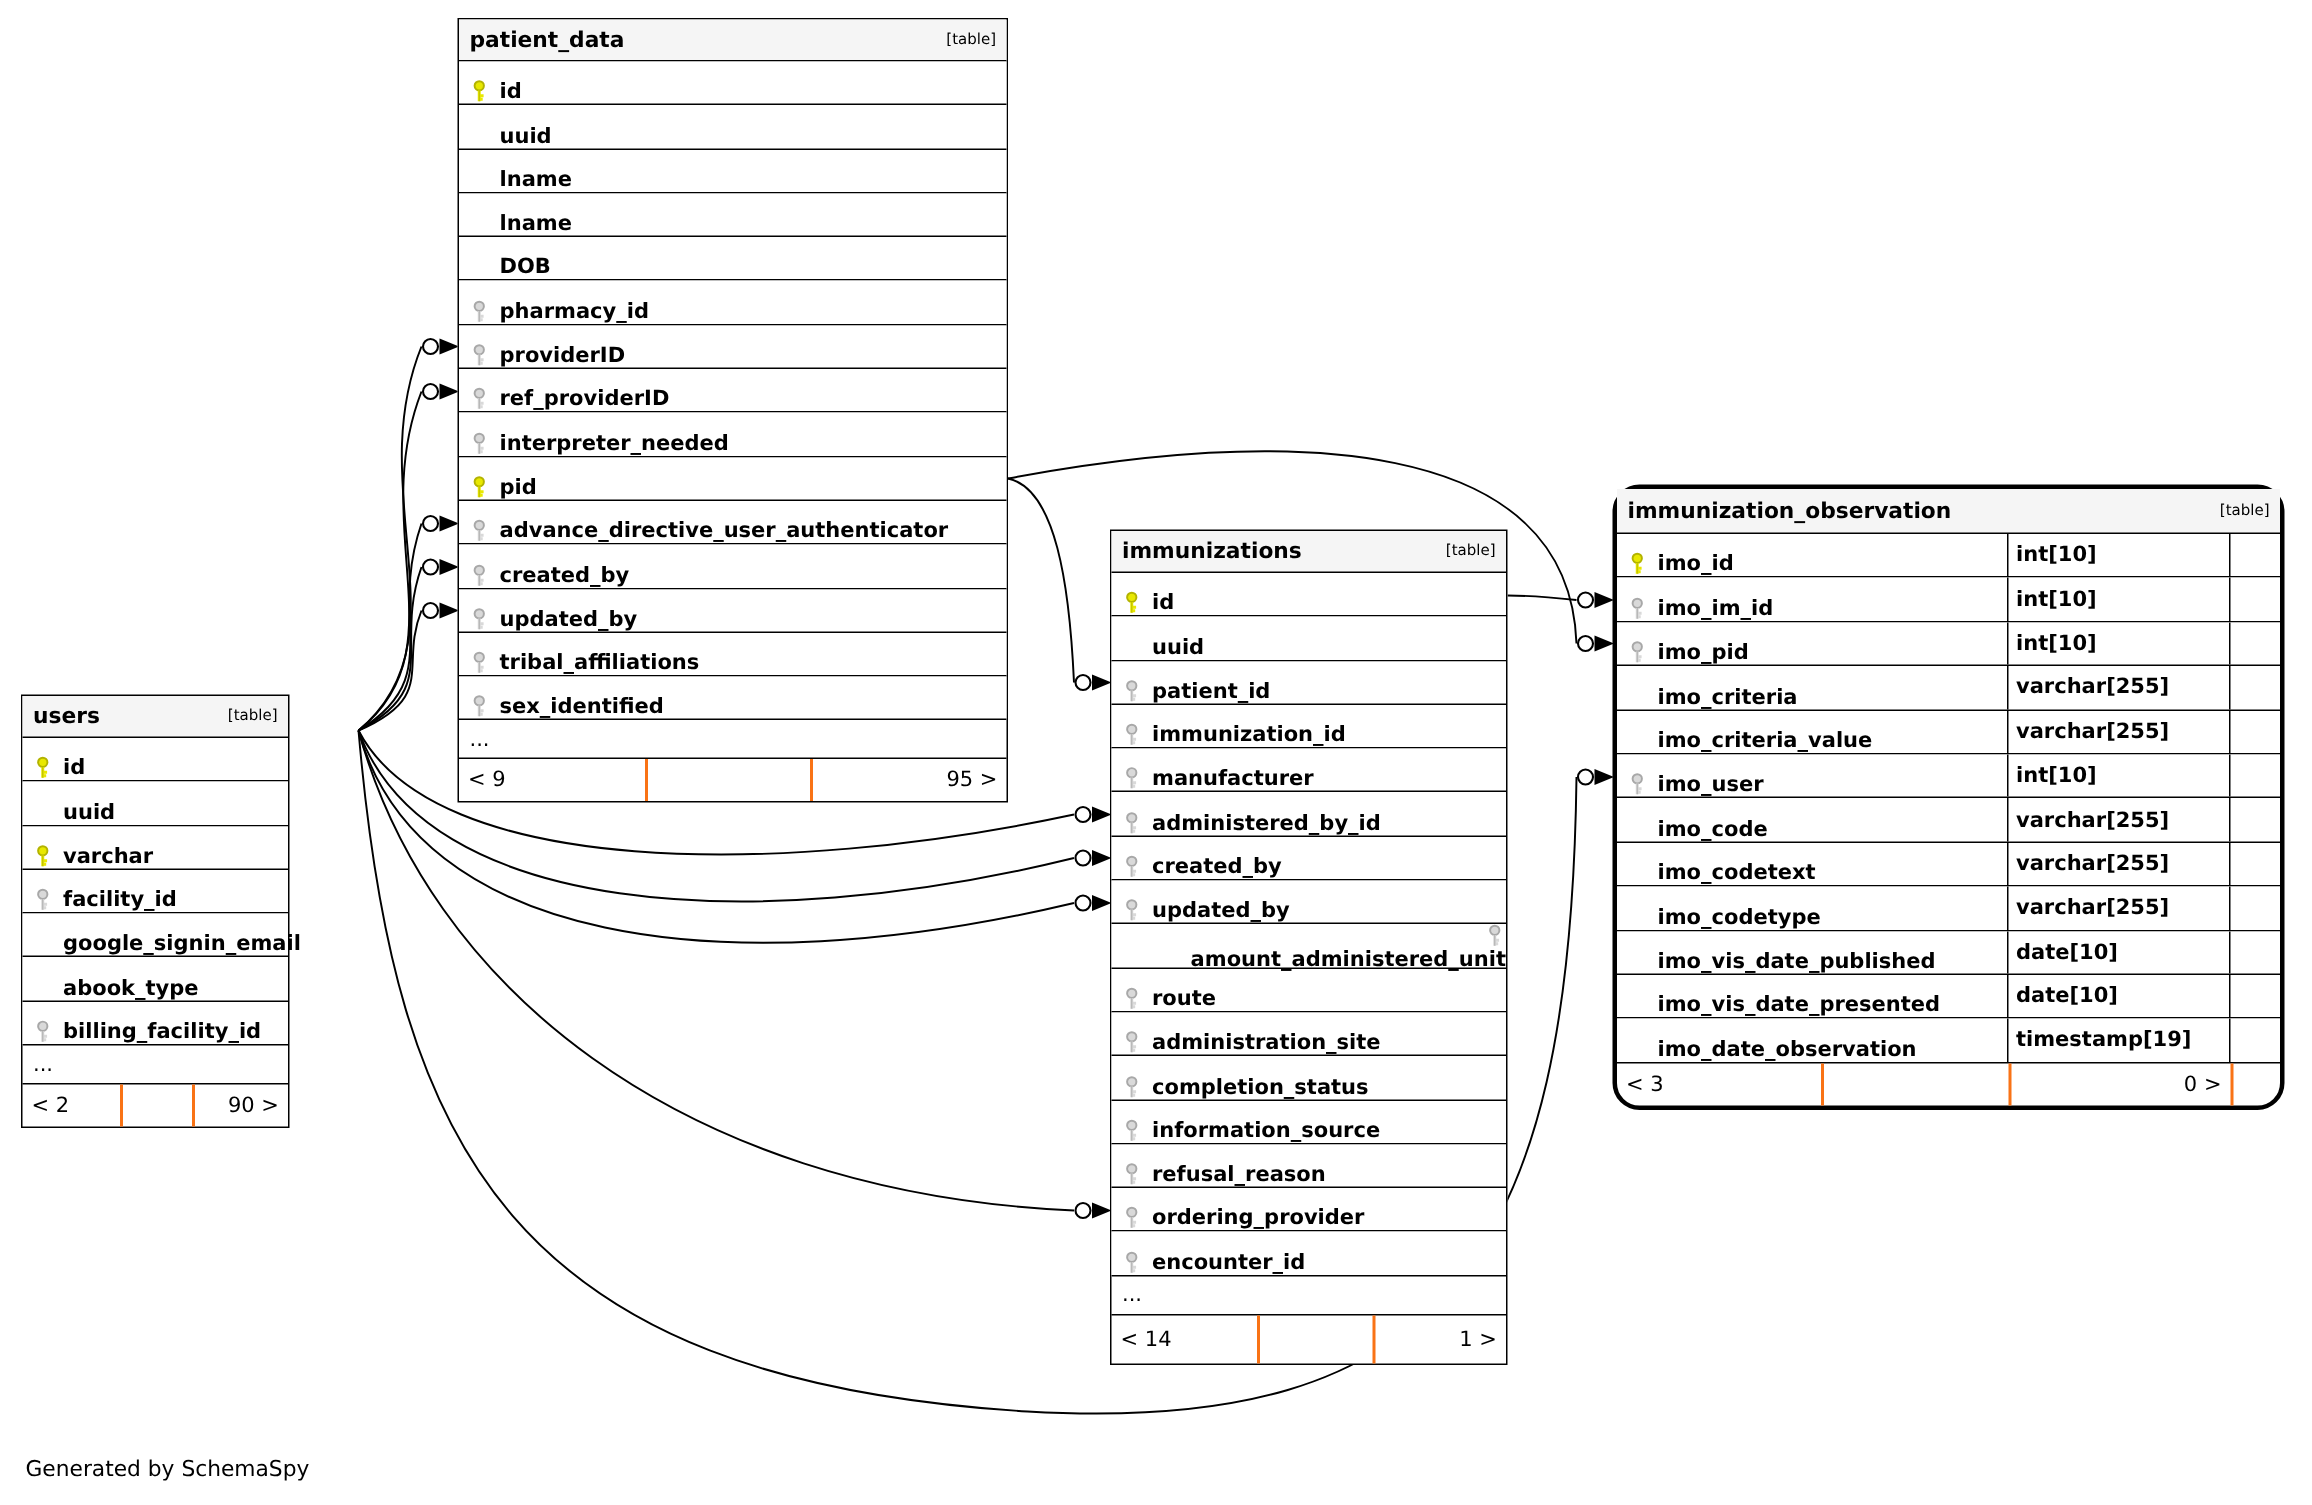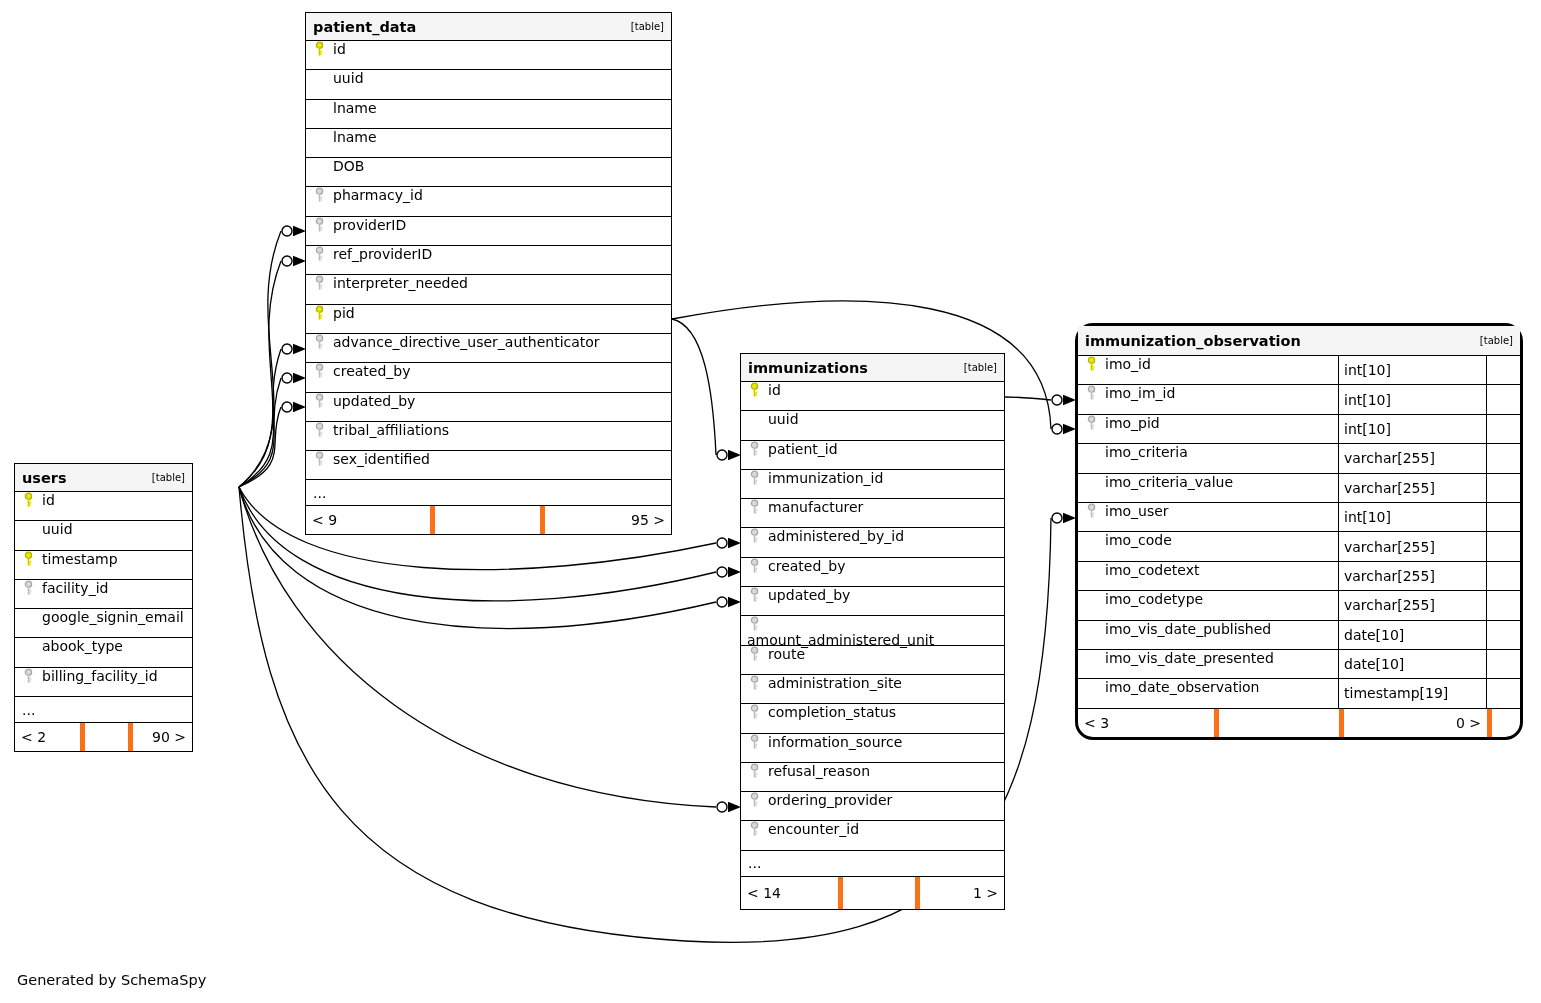--- a/index.html
+++ b/index.html
@@ -5,32 +5,32 @@
   html,body{margin:0;padding:0;background:#fff;}
   body{font-family:"DejaVu Sans","Liberation Sans",sans-serif;color:#000;}
   #canvas{position:relative;width:1541px;height:1003px;background:#ffffff;overflow:hidden;}
   #edges{position:absolute;left:0;top:0;width:1541px;height:1003px;}
   .tbl{position:absolute;background:#fff;border:1px solid #000;box-sizing:border-box;}
   .tbl.thick{border:3px solid #000;}
   .thead{display:flex;justify-content:space-between;align-items:center;background:#f5f5f5;
          border-bottom:1px solid #000;padding:0 7px;box-sizing:border-box;}
   .tname{font-weight:bold;font-size:14.5px;white-space:nowrap;}
   .ttag{font-size:10px;white-space:nowrap;}
-  .row{display:flex;align-items:flex-start;border-bottom:1px solid #000;box-sizing:border-box;
-       font-size:14px;background:#fff;}
+  .row{display:flex;align-items:flex-end;border-bottom:1px solid #000;box-sizing:border-box;
+       font-size:14px;background:#fff;font-weight:bold;}
   .keyslot{width:13px;margin-left:8px;display:flex;align-items:center;flex:0 0 13px;}
   .cname{margin-left:6px;white-space:nowrap;flex:1;}
   .ctype{width:148px;flex:0 0 148px;border-left:1px solid #000;align-self:stretch;
          display:flex;align-items:center;padding-left:5px;box-sizing:border-box;white-space:nowrap;}
   .cend{width:33px;flex:0 0 33px;border-left:1px solid #000;align-self:stretch;}
   .ellrow{display:flex;align-items:center;border-bottom:1px solid #000;box-sizing:border-box;
           font-size:14px;padding-left:7px;}
   .tfoot{display:flex;box-sizing:border-box;font-size:14px;}
   .fcell{display:flex;align-items:center;box-sizing:border-box;padding:0 6px;}
-  .fcell + .fcell{border-left:5px solid #f97316;}
+  .fcell + .fcell{border-left:2px solid #f97316;}
   .fcell.right{justify-content:flex-end;}
   #note{position:absolute;left:17px;top:972px;font-size:14.5px;}
 </style>
 </head>
 <body>
 
 <div id="canvas">
   <svg id="edges" width="1541" height="1003" viewBox="0 0 1541 1003">
       <path d="M239,487 C312,426 241,330 281,231" fill="none" stroke="#000000" stroke-width="1.3"></path>
       <circle cx="287" cy="231" r="5" fill="#fff" stroke="#000000" stroke-width="1.4"></circle>
@@ -93,21 +93,21 @@
           <span class="cname">uuid</span>
         </div>
         <div class="row" style="height: 29.3px;">
           <span class="keyslot">
             <svg width="12" height="16" viewBox="0 0 12 16">
               <circle cx="5.5" cy="4.2" r="3.1" fill="#e8e800" stroke="#b3b300" stroke-width="1.3"></circle>
               <path d="M5.5 7.3 L5.5 14.5 M5.5 10.8 L8.4 10.8 M5.5 13.2 L7.8 13.2" stroke="#e8e800" stroke-width="2" fill="none"></path>
               <path d="M5.5 7.3 L5.5 14.5" stroke="#b3b300" stroke-width="0.6" fill="none"></path>
             </svg>
           </span>
-          <span class="cname">timestamp</span>
+          <span class="cname">varchar</span>
         </div>
         <div class="row" style="height: 29.3px;">
           <span class="keyslot">
             <svg width="12" height="16" viewBox="0 0 12 16">
               <circle cx="5.5" cy="4.2" r="3.1" fill="#d9d9d9" stroke="#a8a8a8" stroke-width="1.3"></circle>
               <path d="M5.5 7.3 L5.5 14.5 M5.5 10.8 L8.4 10.8 M5.5 13.2 L7.8 13.2" stroke="#d9d9d9" stroke-width="2" fill="none"></path>
               <path d="M5.5 7.3 L5.5 14.5" stroke="#a8a8a8" stroke-width="0.6" fill="none"></path>
             </svg>
           </span>
           <span class="cname">facility_id</span>

